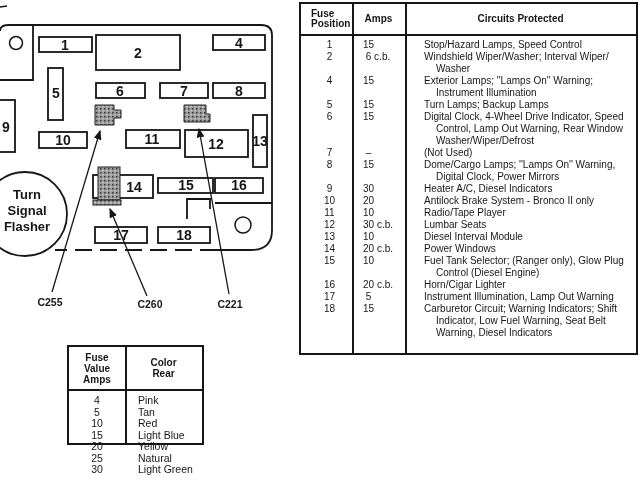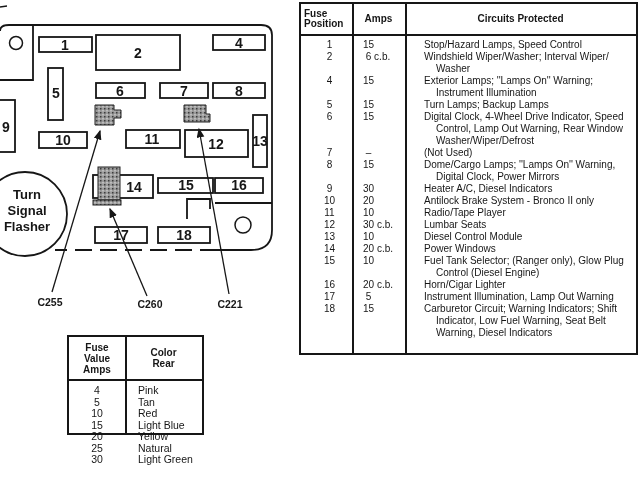--- a/index.html
+++ b/index.html
@@ -14,30 +14,30 @@
   #diagram text.flasher-line{font-size:13px;font-weight:600;}
   
   #fuse-table{
     position:absolute;left:299px;top:2px;width:339px;height:353px;
     border:2px solid #161616;box-sizing:border-box;background:#fff;
   }
   #fuse-table .vline{position:absolute;top:0;bottom:0;width:2px;background:#161616;}
   #fuse-table .hline{position:absolute;left:0;right:0;top:30px;height:2px;background:#161616;}
   #fuse-table .thead{display:grid;grid-template-columns:51px 53px 1fr;height:30px;font-size:10px;font-weight:bold;}
   #fuse-table .thead .h{display:flex;align-items:center;justify-content:center;text-align:right;line-height:10.5px;}
-  #fuse-table .thead .h.pos{justify-content:flex-start;padding-left:3px;text-align:left;}
+  #fuse-table .thead .h.pos{justify-content:flex-start;padding-left:10px;text-align:left;}
   #fuse-table .thead .h.pos span{display:block;width:40px;}
   #fuse-table .tbody{padding-top:5px;font-size:10px;line-height:12px;}
   .trow{display:grid;grid-template-columns:51px 53px 1fr;}
   .trow .c-pos{text-align:center;padding-left:6px;}
   .trow .c-amps{padding-left:11px;white-space:pre;}
   .trow .c-circ{padding-left:31px;padding-right:3px;text-indent:-12px;}
   
   #color-table{
-    position:absolute;left:67px;top:335px;width:137px;height:100px;
+    position:absolute;left:67px;top:345px;width:137px;height:100px;
     border:2px solid #161616;box-sizing:border-box;background:#fff;
   }
   #color-table .vline{position:absolute;top:0;bottom:0;left:56px;width:2px;background:#161616;}
   #color-table .hline{position:absolute;left:0;right:0;top:42px;height:2px;background:#161616;}
   #color-table .thead{display:grid;grid-template-columns:56px 1fr;height:42px;font-size:10px;font-weight:bold;}
   #color-table .thead .h{display:flex;align-items:center;justify-content:center;text-align:center;line-height:11px;}
   #color-table .thead .h span{display:block;width:40px;}
   #color-table .tbody{padding-top:6px;font-size:10.5px;line-height:11.5px;}
   .crow{display:grid;grid-template-columns:56px 1fr;}
   .crow .c-amps{text-align:center;}
@@ -197,21 +197,21 @@
           <div class="c-circ">Radio/Tape Player</div>
         </div>
       <div class="trow">
           <div class="c-pos">12</div>
           <div class="c-amps">30 c.b.</div>
           <div class="c-circ">Lumbar Seats</div>
         </div>
       <div class="trow">
           <div class="c-pos">13</div>
           <div class="c-amps">10</div>
-          <div class="c-circ">Diesel Control Module</div>
+          <div class="c-circ">Diesel Interval Module</div>
         </div>
       <div class="trow">
           <div class="c-pos">14</div>
           <div class="c-amps">20 c.b.</div>
           <div class="c-circ">Power Windows</div>
         </div>
       <div class="trow">
           <div class="c-pos">15</div>
           <div class="c-amps">10</div>
           <div class="c-circ">Fuel Tank Selector; (Ranger only), Glow Plug Control (Diesel Engine)</div>

